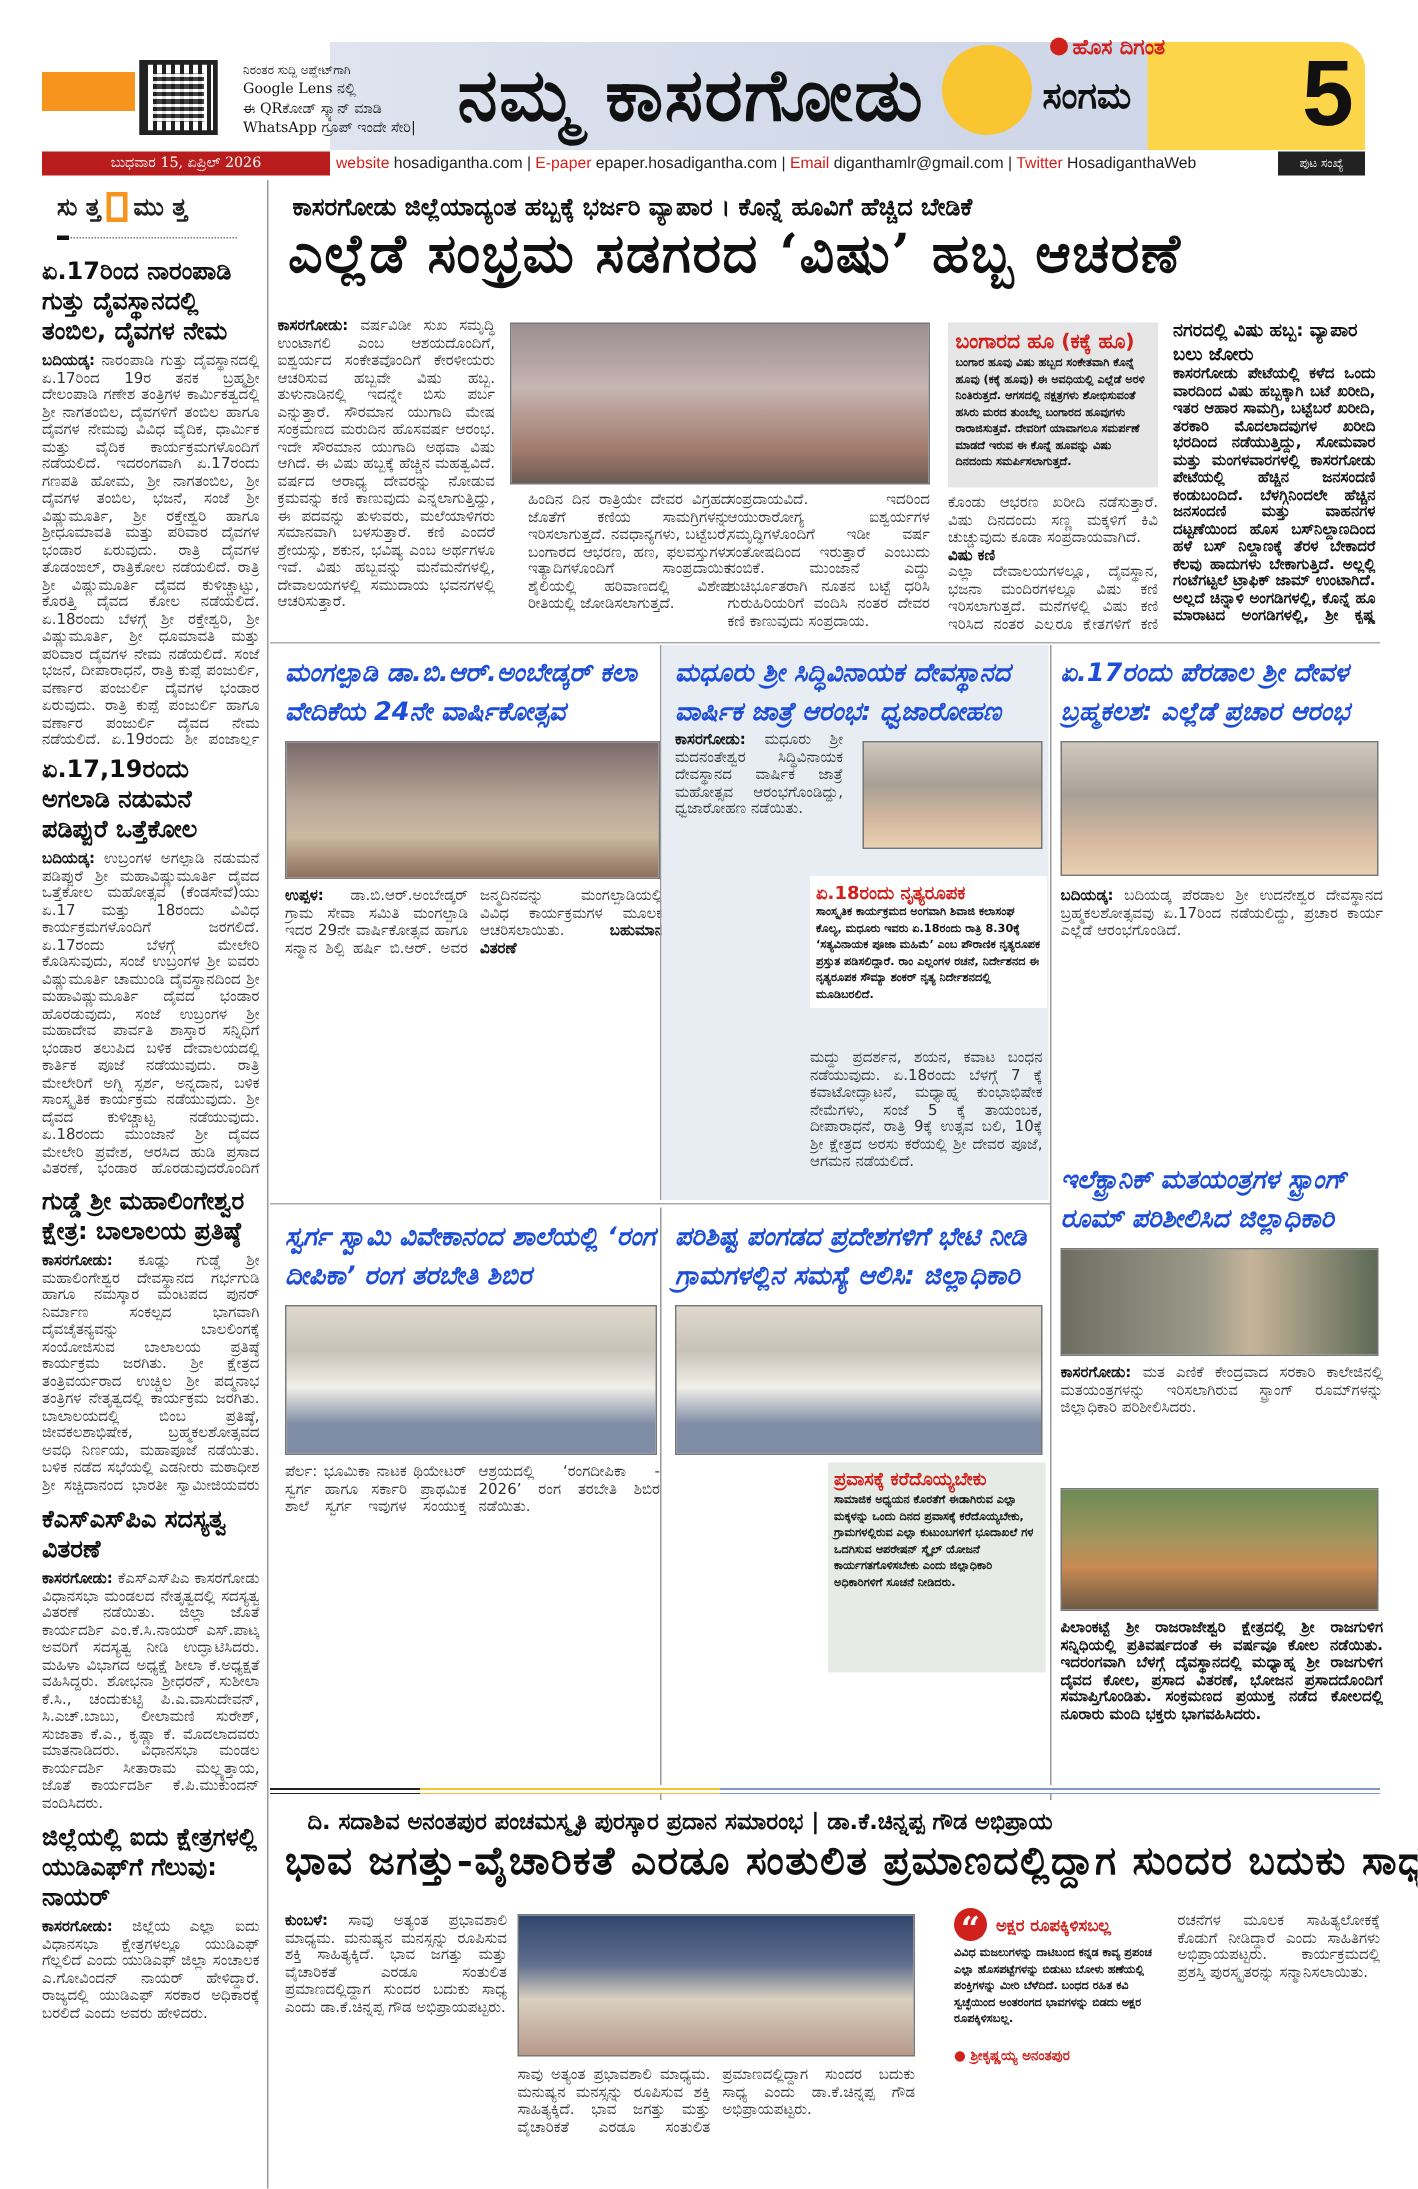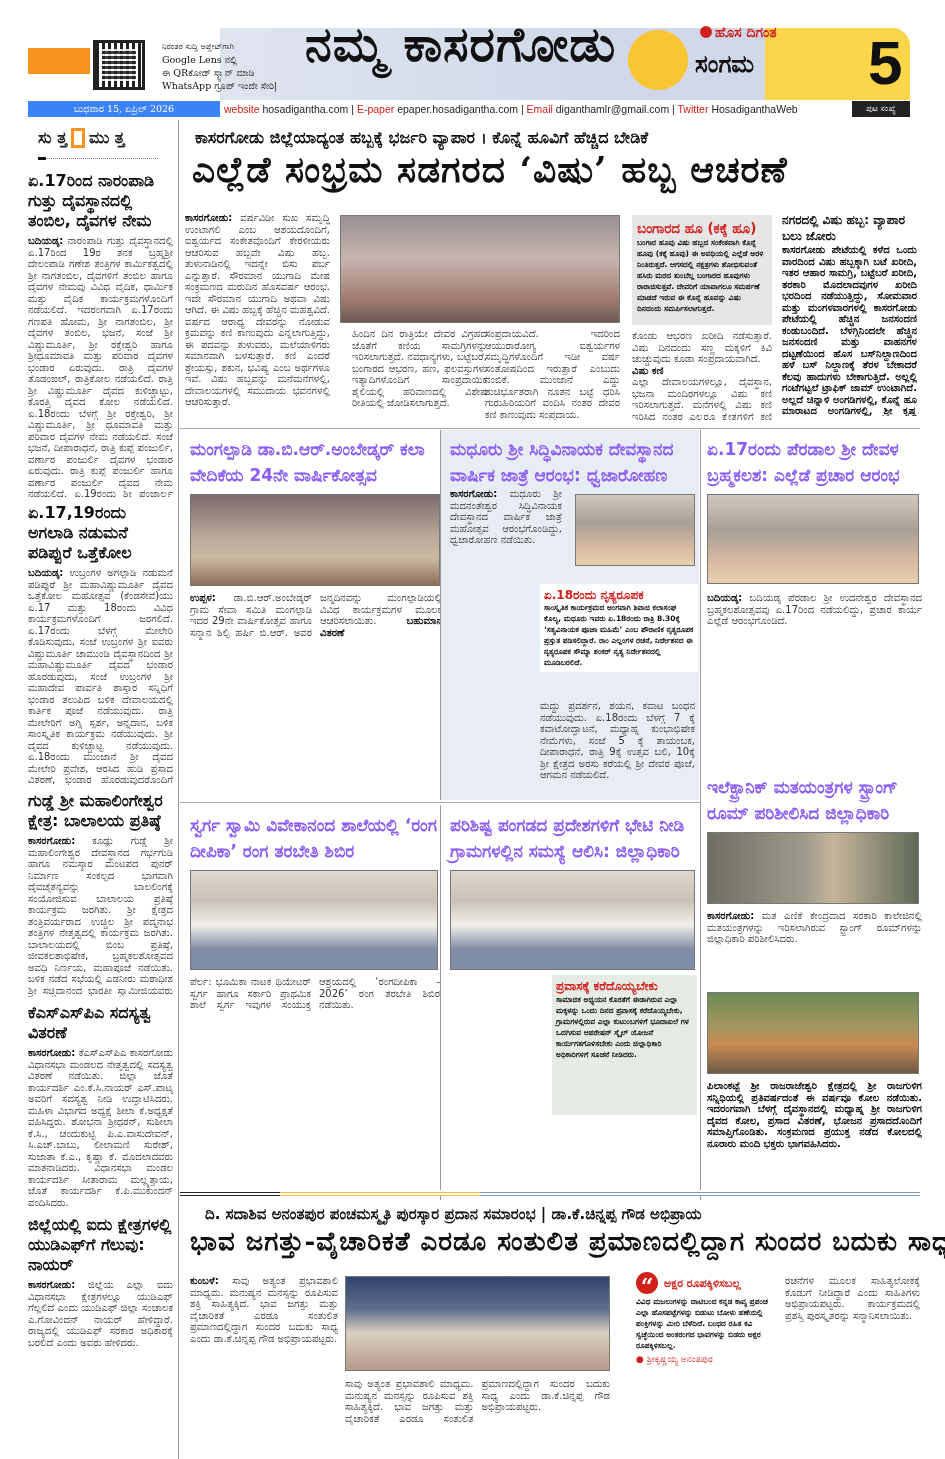--- a/index.html
+++ b/index.html
@@ -8,43 +8,43 @@
   
   .orange-bar { left: 28px; top: 48px; width: 62px; height: 26px; background: #f7941d; }
   .mast-bg { left: 220px; top: 28px; width: 690px; height: 72px; background: linear-gradient(90deg,#dfe4ef 0%,#cfd7e8 60%,#cfd7e8 100%); border-top-right-radius: 18px; }
   .mast-yellow { left: 765px; top: 28px; width: 145px; height: 72px; background: #fcd54a; border-top-right-radius: 18px; }
   .mast-circle { left: 628px; top: 30px; width: 60px; height: 60px; border-radius: 50%; background: #f9c632; }
   .qr { left: 93px; top: 40px; width: 52px; height: 50px; background:
       repeating-linear-gradient(90deg,#222 0 3px,#fff 3px 6px),#222; border: 3px solid #222; }
   .qr::before { content:""; position:absolute; inset:6px; background: repeating-linear-gradient(0deg,#fff 0 2px,#222 2px 5px); opacity:.85; }
   .qr-text { left: 162px; top: 40px; font-family: "DejaVu Serif", serif; font-size: 9.5px; line-height: 13px; color: #111; }
   .qr-text div:first-child { font-size: 8px; }
-  .title-main { left: 305px; top: 16px; font-family: "DejaVu Serif", serif; font-weight: bold; font-size: 48px; letter-spacing: 1px; color: #111; }
+  .title-main { left: 305px; top: 36px; font-family: "DejaVu Serif", serif; font-weight: bold; font-size: 48px; letter-spacing: 1px; color: #111; }
   .brand-small { left: 700px; top: 24px; font-size: 14px; font-weight: bold; color: #d0211c; }
   .brand-small .dot { display:inline-block; width:12px; height:12px; border-radius:50%; background:#d0211c; margin-right:3px; vertical-align:-1px; }
   .brand-big { left: 695px; top: 50px; font-size: 24px; font-weight: bold; color: #111; }
   .page-no { left: 868px; top: 30px; font-family: "Liberation Sans", sans-serif; font-weight: bold; font-size: 62px; line-height: 66px; color: #111; }
-  .date-bar { left: 28px; top: 101px; width: 192px; height: 16px; background: #3b82f6; color:#fff; font-size: 9.5px; text-align: center; line-height: 16px; font-family: "DejaVu Serif", serif; }
+  .date-bar { left: 28px; top: 101px; width: 192px; height: 16px; background: #b91c1c; color:#fff; font-size: 9.5px; text-align: center; line-height: 16px; font-family: "DejaVu Serif", serif; }
   .info-bar { left: 224px; top: 101px; width: 620px; height: 16px; font-family: "Liberation Sans", sans-serif; font-size: 10.5px; line-height: 16px; color:#222; white-space: nowrap; }
   .info-bar .lbl { color: #d0211c; }
   .edition { left: 852px; top: 101px; width: 58px; height: 16px; background: #222; color:#fff; font-size: 8px; text-align:center; line-height:16px; }
   
   .vrule { width: 1px; background: #999; }
   .hrule { height: 1px; background: #aaa; }
   .sutta { left: 38px; top: 128px; font-size: 16px; font-weight: bold; color:#222; }
   .sutta .win { display:inline-block; width:14px; height:20px; border:3px solid #f7941d; vertical-align:-5px; margin: 0 4px; }
   .sutta-line { left: 38px; top: 158px; width: 120px; border-top: 1px dotted #777; }
   .sutta-line::before { content:""; position:absolute; left:0; top:-2px; width:8px; height:3px; background:#111; }
   h2.side { font-size: 16px; line-height: 20px; font-weight: bold; color: #111; margin: 6px 0 4px; }
   .body-text { font-size: 10px; line-height: 11.5px; color: #333; text-align: justify; }
   .body-text b { color:#111; }
   
   .kicker { font-size: 16px; font-weight: bold; color:#111; white-space: nowrap; }
   .head-xl { font-family: "DejaVu Serif", serif; font-size: 36px; font-weight: bold; color:#111; white-space: nowrap; letter-spacing: 1px; }
-  .head-md { font-size: 17px; line-height: 26px; font-weight: bold; color:#8b5cf6; }
+  .head-md { font-size: 17px; line-height: 26px; font-weight: bold; color:#1d4ed8;font-style:italic; }
   .photo { background: linear-gradient(135deg,#8a7d6a,#c4b89c 30%,#6d7a8a 60%,#a59a80); border: 1px solid #777; }
   .photo.stage { background: linear-gradient(180deg,#7b6a6a,#b9a89a 45%,#cbb9a0 70%,#8d6f5b); }
   .photo.hall { background: linear-gradient(180deg,#d0c8bc,#a8a096 40%,#d7b9a0 75%,#e8d0b0); }
   .photo.crowd { background: linear-gradient(180deg,#9a8f92,#c7b5b0 40%,#a07a6b 80%,#6b5a55); }
   .photo.meeting { background: linear-gradient(180deg,#e0d8cc,#c9c2b8 30%,#f1efe9 55%,#7f8da6 80%); }
   .photo.security { background: linear-gradient(90deg,#6f6e62,#9b9a8a 45%,#c6b49a 60%,#5d6a57); }
   .photo.ritual { background: linear-gradient(180deg,#6d8a55,#a0965e 40%,#c88a52 65%,#6e5a45); }
   .photo.award { background: linear-gradient(180deg,#31466e,#5f6f8e 35%,#d9d0c0 60%,#b89a8a); }
   .shade { background: #e8edf3; }
   .box-grey { background: #e6e6e6; }
@@ -189,15 +189,15 @@
 <div class="abs head-xl" style="left:190px; top:1226px; font-size:26px;">ಭಾವ ಜಗತ್ತು-ವೈಚಾರಿಕತೆ ಎರಡೂ ಸಂತುಲಿತ ಪ್ರಮಾಣದಲ್ಲಿದ್ದಾಗ ಸುಂದರ ಬದುಕು ಸಾಧ್ಯ</div>
 <div class="abs body-text" style="left:190px; top:1275px; width:148px; height:175px; overflow:hidden;"><b>ಕುಂಬಳೆ:</b> <span>ಸಾವು ಅತ್ಯಂತ ಪ್ರಭಾವಶಾಲಿ ಮಾಧ್ಯಮ. ಮನುಷ್ಯನ ಮನಸ್ಸನ್ನು ರೂಪಿಸುವ ಶಕ್ತಿ ಸಾಹಿತ್ಯಕ್ಕಿದೆ. ಭಾವ ಜಗತ್ತು ಮತ್ತು ವೈಚಾರಿಕತೆ ಎರಡೂ ಸಂತುಲಿತ ಪ್ರಮಾಣದಲ್ಲಿದ್ದಾಗ ಸುಂದರ ಬದುಕು ಸಾಧ್ಯ ಎಂದು ಡಾ.ಕೆ.ಚಿನ್ನಪ್ಪ ಗೌಡ ಅಭಿಪ್ರಾಯಪಟ್ಟರು.</span></div>
 <div class="abs photo award" style="left:345px; top:1276px; width:265px; height:95px;"></div>
 <div class="abs body-text" style="left:345px; top:1378px; width:265px; height:75px; overflow:hidden; column-count:2; column-gap:8px;">ಸಾವು ಅತ್ಯಂತ ಪ್ರಭಾವಶಾಲಿ ಮಾಧ್ಯಮ. ಮನುಷ್ಯನ ಮನಸ್ಸನ್ನು ರೂಪಿಸುವ ಶಕ್ತಿ ಸಾಹಿತ್ಯಕ್ಕಿದೆ. ಭಾವ ಜಗತ್ತು ಮತ್ತು ವೈಚಾರಿಕತೆ ಎರಡೂ ಸಂತುಲಿತ ಪ್ರಮಾಣದಲ್ಲಿದ್ದಾಗ ಸುಂದರ ಬದುಕು ಸಾಧ್ಯ ಎಂದು ಡಾ.ಕೆ.ಚಿನ್ನಪ್ಪ ಗೌಡ ಅಭಿಪ್ರಾಯಪಟ್ಟರು.</div>
 <div class="abs" style="left:636px; top:1272px; width:135px;">
   <div style="display:flex; align-items:center; gap:6px;">
     <div class="quote-mark">“</div>
     <div class="box-red-title" style="font-size:11px;">ಅಕ್ಷರ ರೂಪಕ್ಕಿಳಿಸಬಲ್ಲ</div>
   </div>
   <div class="box-text" style="font-size:7.5px; line-height:11px; margin-top:2px;">ವಿವಿಧ ಮಜಲುಗಳನ್ನು ದಾಟಿಬಂದ ಕನ್ನಡ ಕಾವ್ಯ ಪ್ರಪಂಚ ಎಲ್ಲಾ ಹೊಸಪಟ್ಟೆಗಳನ್ನು ಬಿಡುಟು ಬೋಳು ಹಣೆಯಲ್ಲಿ ಪಂಕ್ತಿಗಳನ್ನು ಮೀರಿ ಬೆಳೆದಿದೆ. ಬಂಧದ ರಹಿತ ಕವಿ ಸ್ವಚ್ಛೆಯಿಂದ ಅಂತರಂಗದ ಭಾವಗಳನ್ನು ಬಿಡದು ಅಕ್ಷರ ರೂಪಕ್ಕಿಳಿಸಬಲ್ಲ.</div>
-  <div class="red" style="font-size:9px; font-weight:normal; margin-top:3px;">● <span>ಶ್ರೀಕೃಷ್ಣಯ್ಯ ಅನಂತಪುರ</span></div>
+  <div class="red" style="font-size:9px; font-weight:bold; margin-top:15px;">● <span>ಶ್ರೀಕೃಷ್ಣಯ್ಯ ಅನಂತಪುರ</span></div>
 </div>
 <div class="abs body-text" style="left:785px; top:1275px; width:135px; height:175px; overflow:hidden;">ರಚನೆಗಳ ಮೂಲಕ ಸಾಹಿತ್ಯಲೋಕಕ್ಕೆ ಕೊಡುಗೆ ನೀಡಿದ್ದಾರೆ ಎಂದು ಸಾಹಿತಿಗಳು ಅಭಿಪ್ರಾಯಪಟ್ಟರು. ಕಾರ್ಯಕ್ರಮದಲ್ಲಿ ಪ್ರಶಸ್ತಿ ಪುರಸ್ಕೃತರನ್ನು ಸನ್ಮಾನಿಸಲಾಯಿತು.</div>
 
 </body></html>

